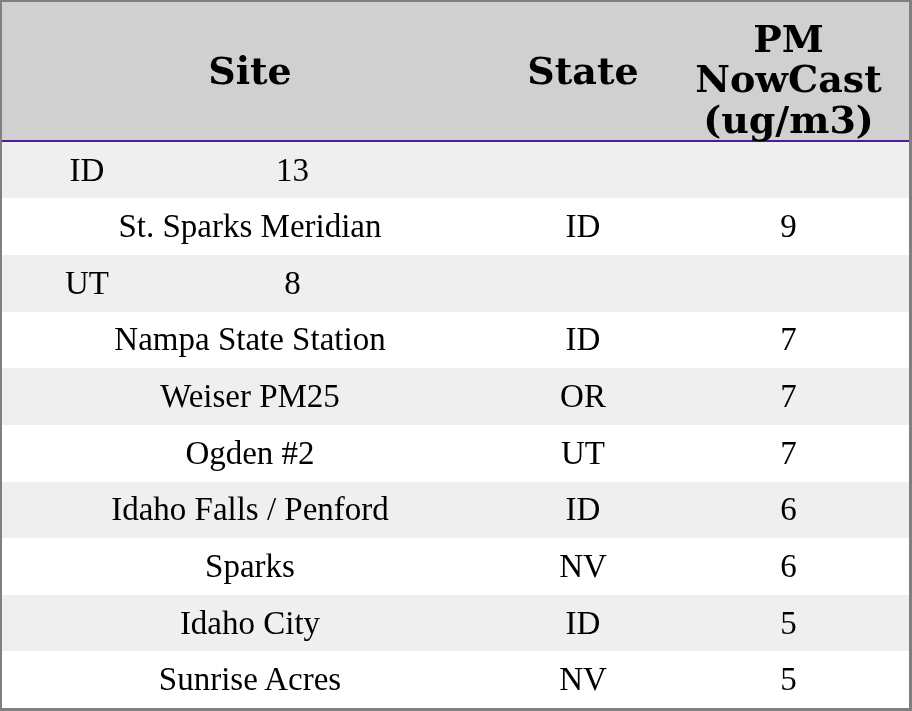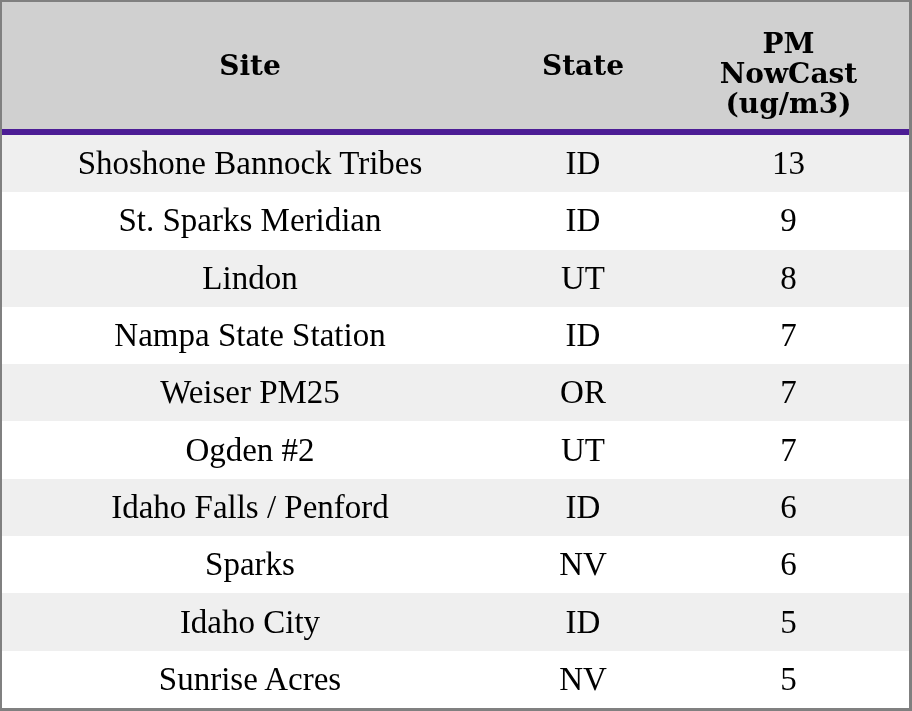--- a/index.html
+++ b/index.html
@@ -14,26 +14,26 @@
     border-style: solid;
     border-color: #808080;
     border-width: 2px 3px 3px 2px;
     display: flex;
     flex-direction: column;
     background: #ffffff;
   }
   .header-row {
     flex: 0 0 127px;
     background: #d0d0d0;
-    border-bottom: 6px solid #4c1d95;
+    border-bottom: 2px solid #4c1d95;
     display: flex;
     align-items: center;
     font-family: "DejaVu Serif", serif;
     font-weight: 700;
-    font-size: 28px;
+    font-size: 38px;
     color: #000000;
   }
   .body-rows {
     flex: 1 1 auto;
     display: flex;
     flex-direction: column;
   }
   .row {
     flex: 1 1 0;
     display: flex;
@@ -59,31 +59,29 @@
 <div class="aq-table">
   <div class="header-row">
     <div class="cell header-cell col-site">Site</div>
     <div class="cell header-cell col-state">State</div>
     <div class="cell header-cell col-pm">PM
 NowCast
 (ug/m3)</div>
   </div>
   <div class="body-rows">
     <div class="row alt">
-      <div class="cell col-site">Shoshone Bannock Tribes</div>
       <div class="cell col-state">ID</div>
       <div class="cell col-pm">13</div>
     </div>
     <div class="row">
       <div class="cell col-site">St. Sparks Meridian</div>
       <div class="cell col-state">ID</div>
       <div class="cell col-pm">9</div>
     </div>
     <div class="row alt">
-      <div class="cell col-site">Lindon</div>
       <div class="cell col-state">UT</div>
       <div class="cell col-pm">8</div>
     </div>
     <div class="row">
       <div class="cell col-site">Nampa State Station</div>
       <div class="cell col-state">ID</div>
       <div class="cell col-pm">7</div>
     </div>
     <div class="row alt">
       <div class="cell col-site">Weiser PM25</div>

